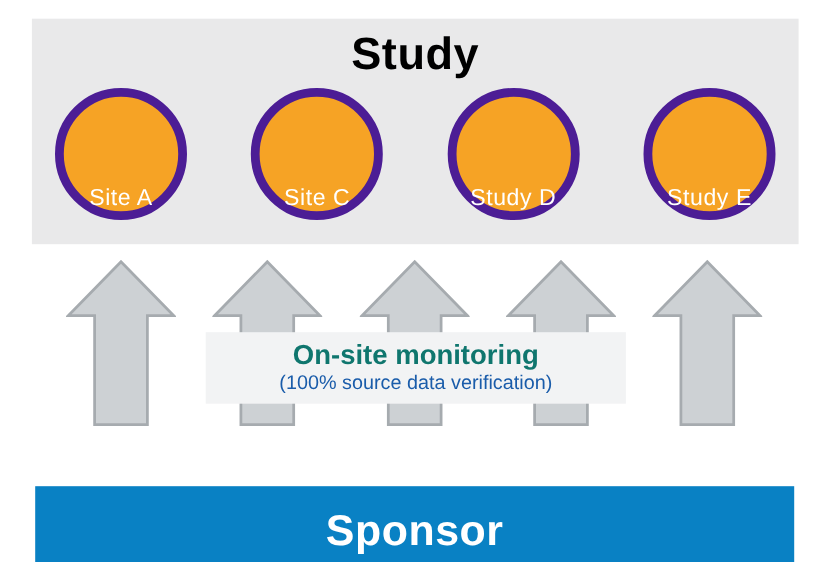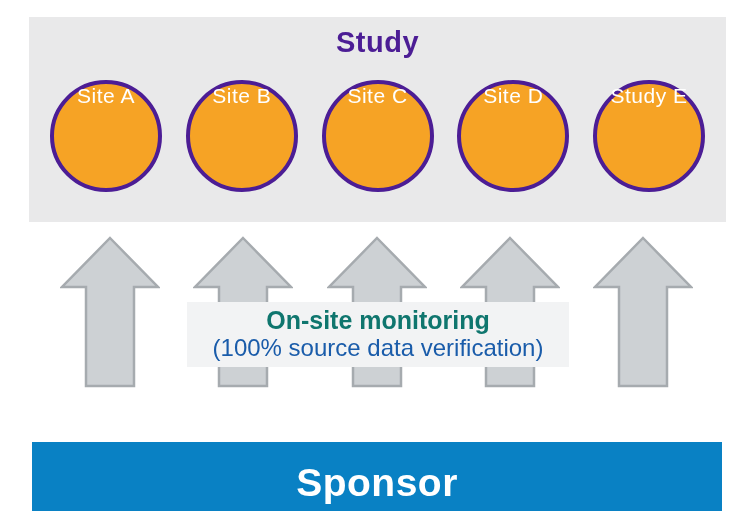--- a/index.html
+++ b/index.html
@@ -21,43 +21,43 @@
     position: absolute;
     left: 29px;
     top: 17px;
     width: 697px;
     height: 205px;
     background: #e9e9ea;
   }
   .study-title {
     margin-top: 9px;
     text-align: center;
-    font-size: 29px;
+    font-size: 41px;
     font-weight: bold;
-    color: #4c1d95;
+    color: #000000;
     letter-spacing: 0.5px;
   }
   .sites-row {
     position: absolute;
     left: 0;
     top: 63px;
     width: 100%;
     padding: 0 21px;
     box-sizing: border-box;
     display: flex;
     justify-content: space-between;
   }
   .site-circle {
     width: 104px;
     height: 104px;
     background: #f6a325;
-    border: 4px solid #4c1d95;
+    border: 8px solid #4c1d95;
     border-radius: 50%;
     display: flex;
-    align-items: flex-start;
+    align-items: flex-end;
     justify-content: center;
   }
   .site-label {
     color: #ffffff;
     font-size: 21px;
     font-weight: normal;
     letter-spacing: 0.5px;
   }
 
   
@@ -89,21 +89,21 @@
     justify-content: center;
   }
   .monitoring-title {
     color: #0f766e;
     font-size: 25px;
     font-weight: bold;
     line-height: 1.15;
   }
   .monitoring-subtitle {
     color: #1a5caa;
-    font-size: 24px;
+    font-size: 18px;
     font-weight: normal;
     line-height: 1.2;
   }
 
   
   .sponsor-bar {
     position: absolute;
     left: 32px;
     top: 407px;
     width: 690px;
@@ -126,27 +126,24 @@
 
 <div class="canvas">
 
   <div class="study-box">
     <div class="study-title">Study</div>
     <div class="sites-row">
       <div class="site-circle">
         <span class="site-label">Site A</span>
       </div>
       <div class="site-circle">
-        <span class="site-label">Site B</span>
-      </div>
-      <div class="site-circle">
         <span class="site-label">Site C</span>
       </div>
       <div class="site-circle">
-        <span class="site-label">Site D</span>
+        <span class="site-label">Study D</span>
       </div>
       <div class="site-circle">
         <span class="site-label">Study E</span>
       </div>
     </div>
   </div>
 
   <svg class="arrow arrow-1" viewBox="0 0 100 152">
     <polygon points="50,2 98,51 74,51 74,150 26,150 26,51 2,51" fill="#cdd1d4" stroke="#a6abaf" stroke-width="2.5" stroke-linejoin="miter"></polygon>
   </svg>

